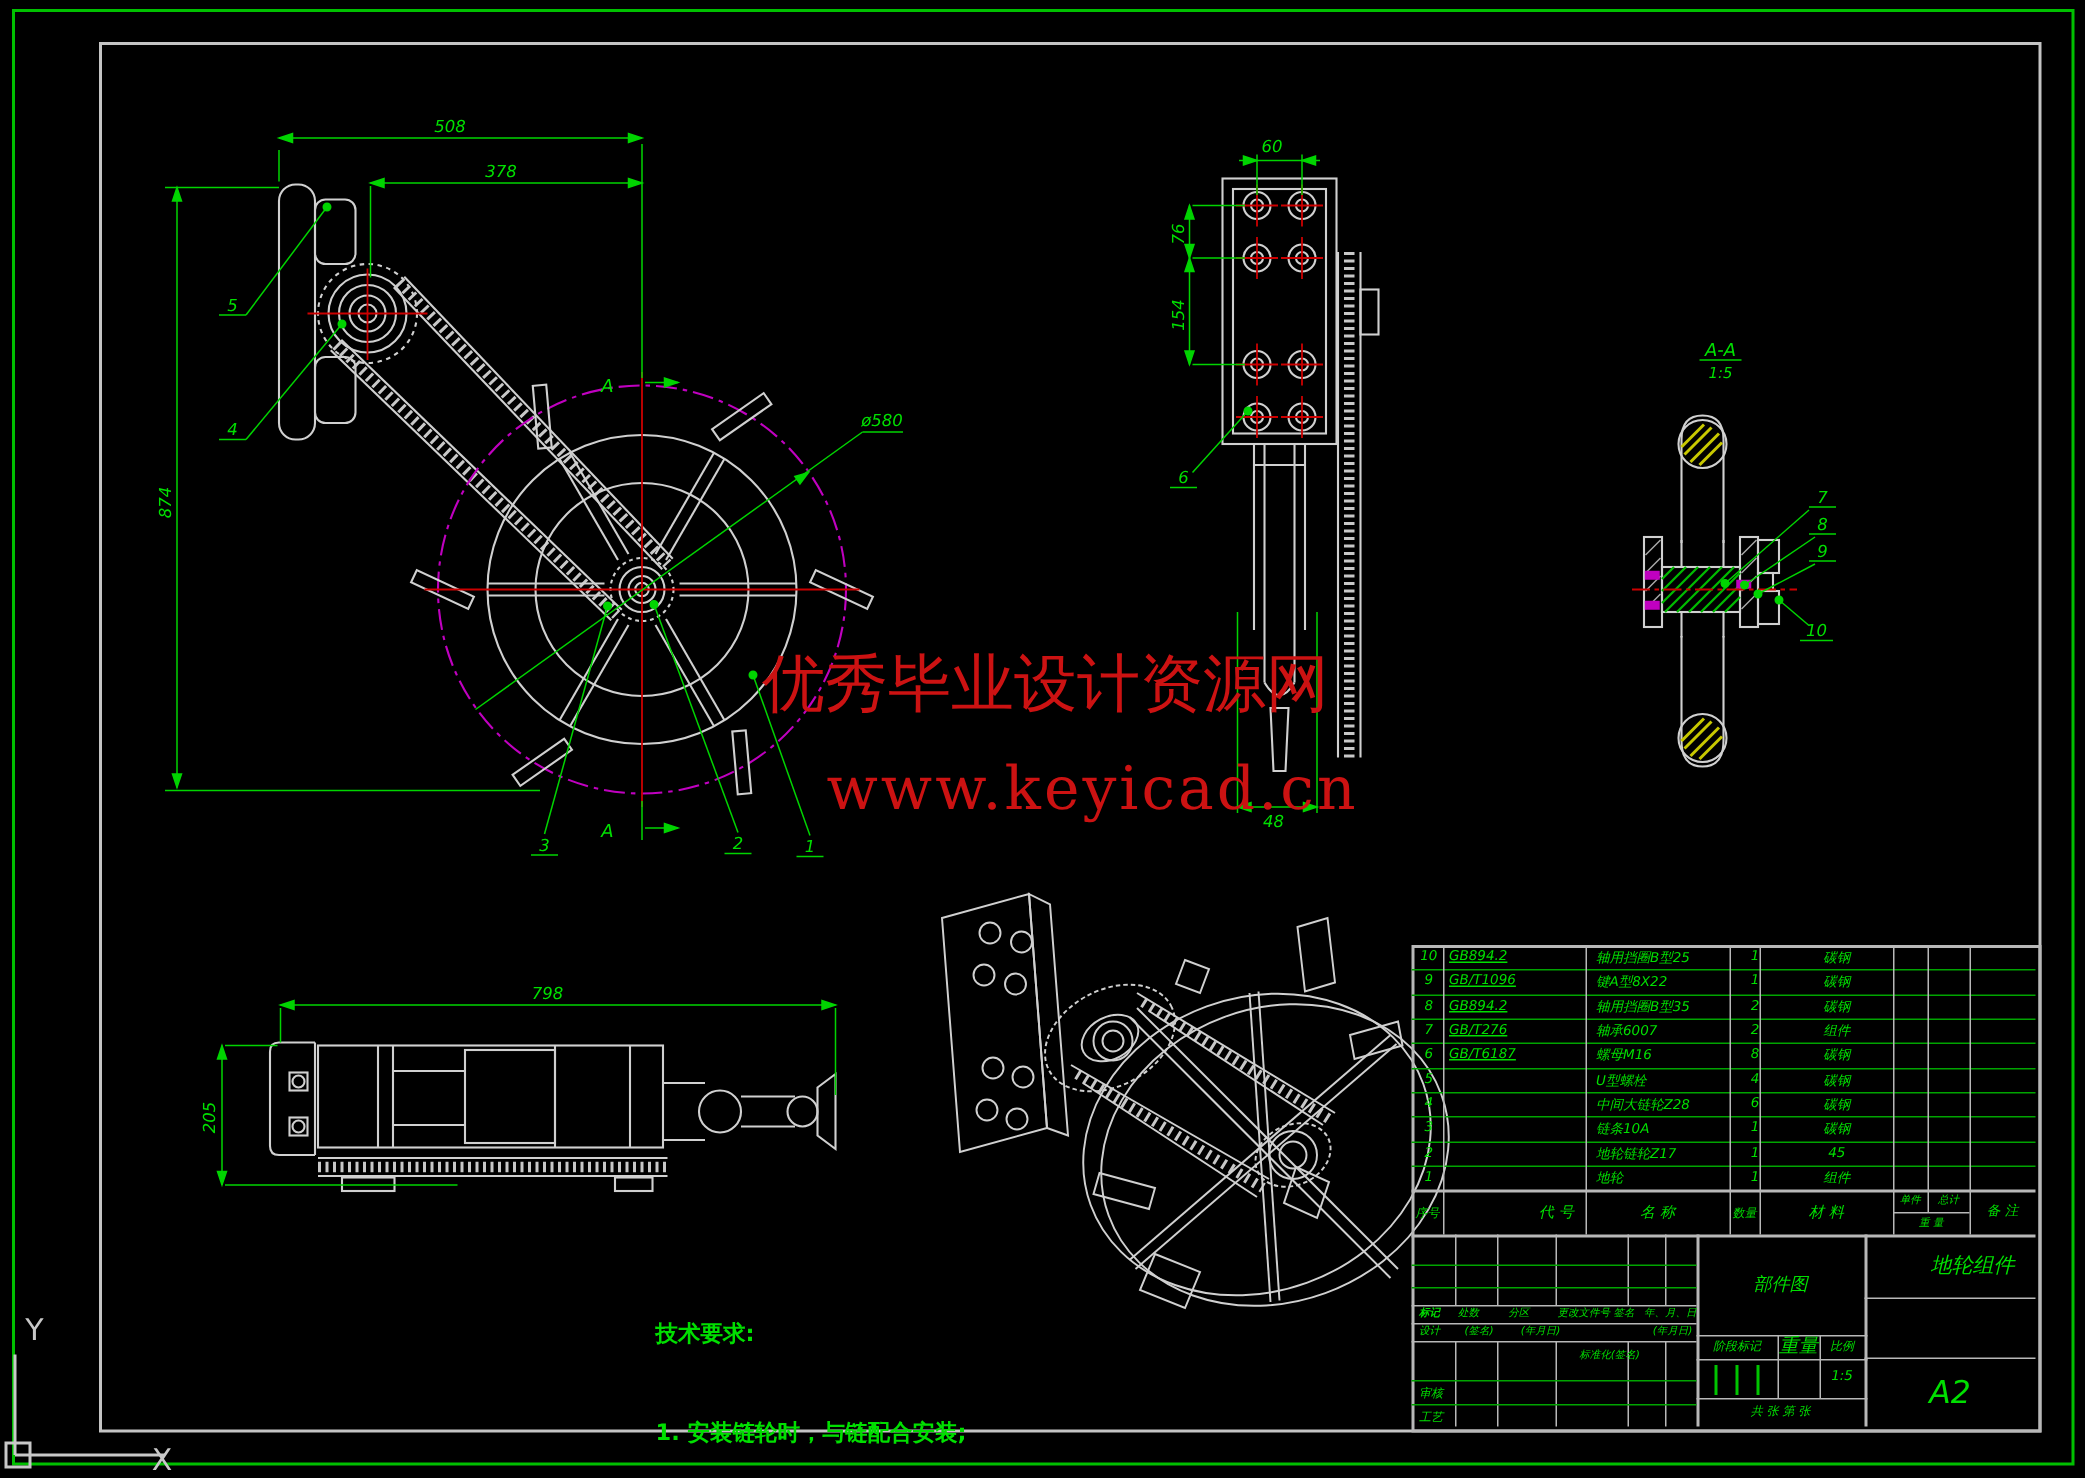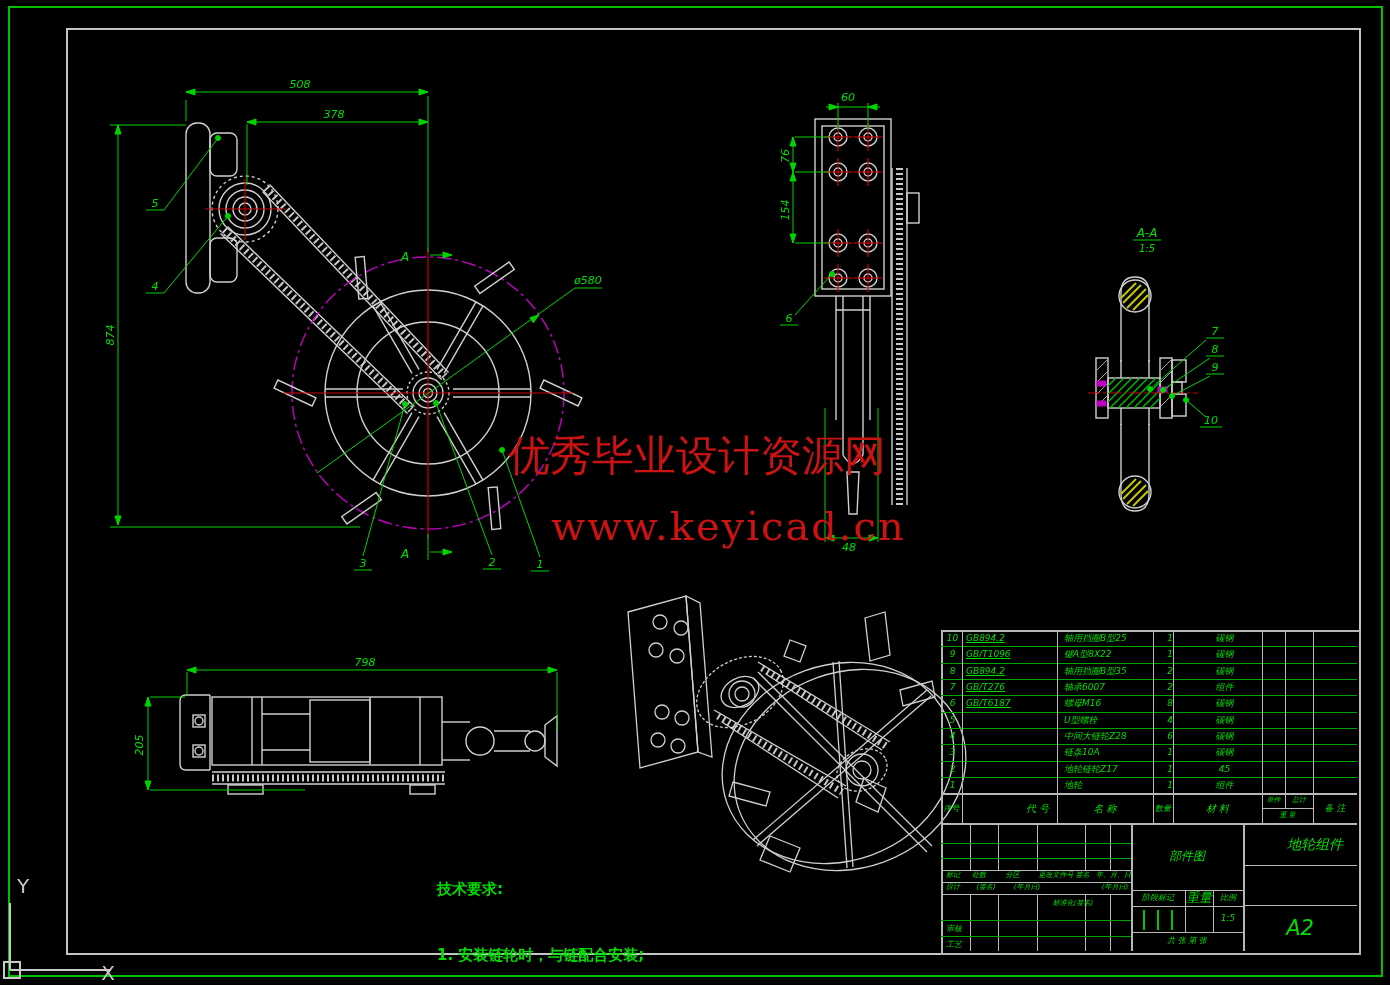--- a/index.html
+++ b/index.html
@@ -543,21 +543,21 @@
 <div class="vl" style="left:1185px;top:890px;height:42px;"></div>
 <div class="vl" style="left:1213px;top:890px;height:42px;"></div>
 <div class="gv" style="left:1143px;top:910px;height:20px;"></div>
 <div class="gv" style="left:1157px;top:910px;height:20px;"></div>
 <div class="gv" style="left:1171px;top:910px;height:20px;"></div>
 <div class="hl" style="left:1243px;top:865px;width:114px;"></div>
 <div class="hl" style="left:1243px;top:905px;width:114px;"></div>
 
 <div class="cell" style="left:1131px;top:823px;width:112px;height:67px;font-size:12px;">部件图</div>
 <div class="cell" style="left:1243px;top:823px;width:114px;height:42px;font-size:14px;margin-left:15px;">地轮组件</div>
-<div class="cell" style="left:941px;top:870px;width:24px;height:12px;font-size:7px;">标记</div>
+<div class="cell" style="left:941px;top:870px;width:24px;height:12px;font-size:7px;font-weight:bold;">标记</div>
 <div class="cell" style="left:965px;top:870px;width:28px;height:12px;font-size:7px;">处数</div>
 <div class="cell" style="left:993px;top:870px;width:39px;height:12px;font-size:7px;">分区</div>
 <div class="cell" style="left:1032px;top:870px;width:64px;height:12px;font-size:7px;">更改文件号 签名</div>
 <div class="cell" style="left:1096px;top:870px;width:35px;height:12px;font-size:7px;">年、月、日</div>
 <div class="cell" style="left:941px;top:882px;width:24px;height:12px;font-size:7px;">设计</div>
 <div class="cell" style="left:965px;top:882px;width:42px;height:12px;font-size:7px;">(签名)</div>
 <div class="cell" style="left:1007px;top:882px;width:40px;height:12px;font-size:7px;">(年月日)</div>
 <div class="cell" style="left:1047px;top:898px;width:52px;height:12px;font-size:7px;">标准化(签名)</div>
 <div class="cell" style="left:1099px;top:882px;width:32px;height:12px;font-size:7px;">(年月日)</div>
 <div class="cell cellL" style="left:943px;top:922px;width:27px;height:14px;font-size:8px;">审核</div>

